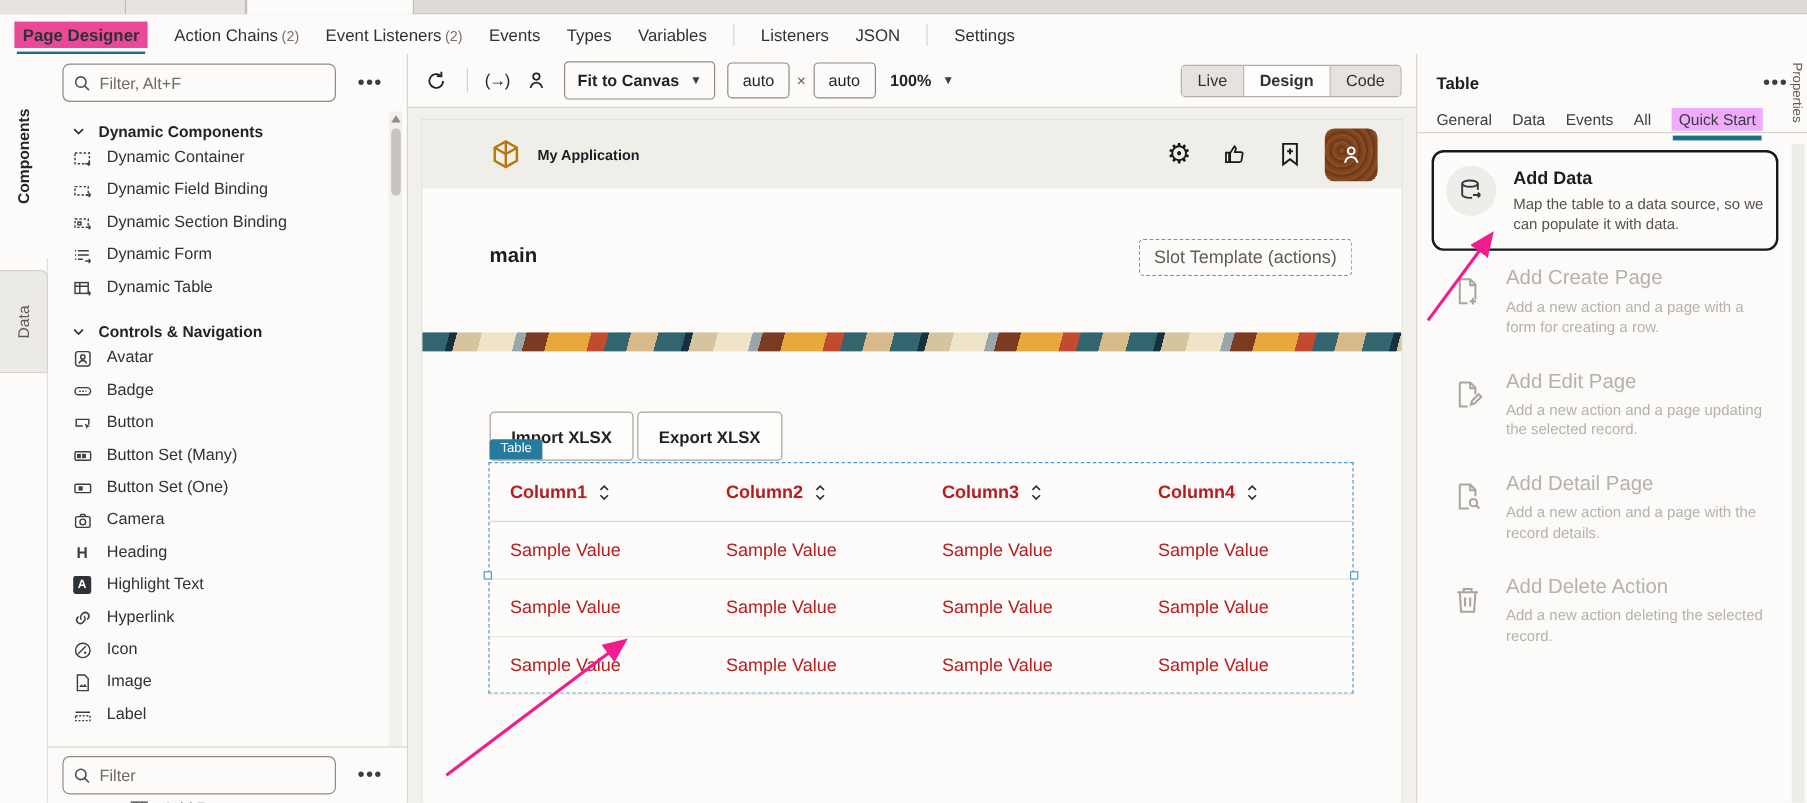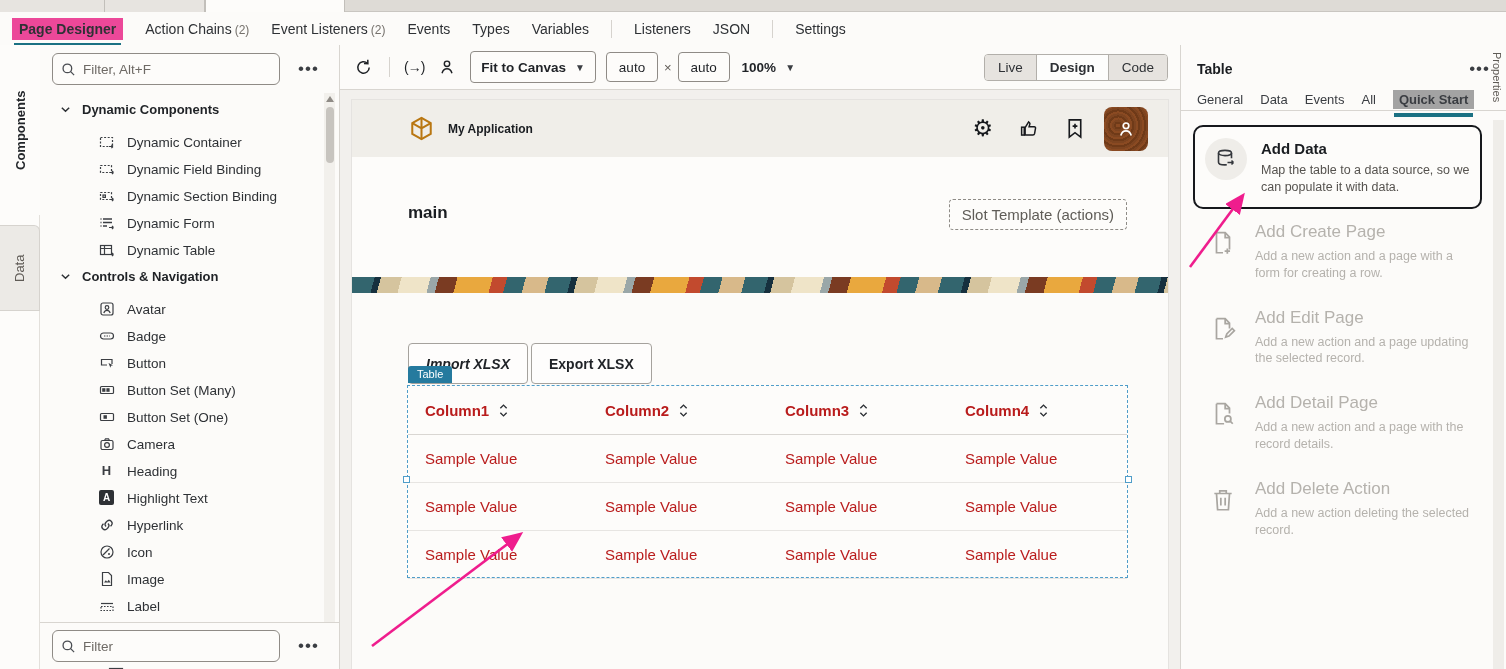--- a/index.html
+++ b/index.html
@@ -35,21 +35,21 @@
   
   .sidebar { position:absolute; left:40px; top:45px; width:300px; bottom:0; background:#fcfbf9; border-right:1px solid #d8d5d0; }
   .filter-row { display:flex; align-items:center; padding:8px 10px 4px 12px; }
   .filter-input { flex:0 0 228px; height:32px; border:1px solid #8f8b86; border-radius:6px; background:#fdfcfa; display:flex; align-items:center; padding:0 8px; }
   .filter-input input { border:none; outline:none; background:transparent; font-family:inherit; font-size:13.5px; color:#2e3135; width:100%; margin-left:7px; }
   .filter-input input::placeholder { color:#6e6a65; }
   .dots { font-size:17px; letter-spacing:1px; color:#3b3e43; margin-left:18px; cursor:pointer; line-height:10px; }
   .clist { position:relative; padding:6px 0 0 20px; }
   .sec-head { display:flex; align-items:center; height:28px; font-size:13px; font-weight:bold; color:#1f2226; cursor:pointer; }
   .sec-head .chev { margin-right:11px; }
-  .citem { display:flex; align-items:flex-end; height:27px; font-size:13.5px; color:#2e3135; cursor:pointer;margin-left:38px; }
+  .citem { display:flex; align-items:flex-start; height:27px; font-size:13.5px; color:#2e3135; cursor:pointer; }
   .citem .ic { width:17px; height:17px; margin-right:12px; color:#3b3e43; flex:0 0 17px; display:flex; align-items:center; justify-content:center; }
   .glyph-h { font-weight:bold; font-size:13px; color:#3b3e43; }
   .glyph-a { width:15px; height:15px; background:#2e3135; color:#fff; font-size:10px; font-weight:bold; border-radius:2px; display:flex; align-items:center; justify-content:center; }
   
   .sb-scroll { position:absolute; right:4px; top:48px; width:11px; height:567px; background:#f2f0ec; }
   .sb-scroll .thumb { position:absolute; left:1.5px; top:14px; width:8px; height:56px; background:#c7c4bf; border-radius:4px; }
   .sb-arrow { position:absolute; left:2px; width:0; height:0; border-left:4px solid transparent; border-right:4px solid transparent; }
   .sb-arrow.up { top:3px; border-bottom:6px solid #8f8b86; }
   .sb-arrow.dn { bottom:3px; border-top:6px solid #8f8b86; }
   .sidebar-bottom { position:absolute; left:0; bottom:0; width:100%; height:47px; border-top:1px solid #d8d5d0; background:#fcfbf9; }
@@ -84,42 +84,42 @@
   .page-head-row { position:relative; height:120px; }
   .main-heading { position:absolute; left:56px; top:46px; font-size:17px; font-weight:bold; color:#1a1d21; }
   .slot-template { position:absolute; right:41px; top:42px; border:1px dashed #8e8b86; border-radius:4px; padding:6px 12px; font-size:15px; color:#5f5c57; background:#fdfcfa; }
   .deco-strip { height:16px; width:100%;
     background:repeating-linear-gradient(105deg,
       #33656e 0 22px, #16303e 22px 28px, #d5c49e 28px 48px, #efe4c8 48px 76px,
       #9aa7a8 76px 84px, #7a3b22 84px 102px, #e9a83e 102px 136px, #c24a2e 136px 150px,
       #33656e 150px 168px, #d8b98a 168px 190px); }
   .table-zone { position:relative; height:376px; background:#fcfbf9; }
   .xlsx-btn { position:absolute; top:50px; height:41px; background:#fefdfc; border:1px solid #a5a29d; border-radius:4px; font-family:inherit; font-size:14px; font-weight:bold; color:#1f2226; padding:0 17px; cursor:pointer; }
-  .xlsx-btn.import { left:56px;font-style:italic; }
+  .xlsx-btn.import { left:56px; }
   .xlsx-btn.export { left:179px; }
   .sel-badge { position:absolute; left:56px; top:73px; background:#257a9e; color:#fff; font-size:11px; padding:2px 9px 3px; border-radius:3px 3px 0 0; z-index:5; }
   .vb-table { position:absolute; left:55px; top:92px; width:721px; height:193px; background:#fdfcfa; border:1px dashed #4f9dc9; }
   .t-row { display:grid; grid-template-columns:180px 180px 180px 180px; align-items:center; }
   .t-head { height:49px; border-bottom:1px solid #d9d6d2; }
   .t-head .t-cell { font-weight:bold; font-size:15px; color:#b91c1c; display:flex; align-items:center; }
   .t-body-row { height:48px; border-bottom:1px solid #e7e5e2; }
   .t-body-row:last-child { border-bottom:none; }
   .t-cell { padding-left:17px; font-size:15px; color:#b91c1c; }
   .sort-ic { margin-left:10px; color:#2b2e33; cursor:pointer; }
   .handle { position:absolute; width:7px; height:7px; background:#fff; border:1.5px solid #4f9dc9; top:90px; }
   .handle.left { left:-5px; } .handle.right { right:-5px; }
 
   
   .props { position:absolute; left:1180px; top:45px; width:326px; bottom:0; background:#fcfbf9; border-left:1px solid #d8d5d0; }
   .props-head { display:flex; align-items:center; padding:16px 16px 6px; }
   .props-title { font-size:14px; font-weight:bold; color:#1a1d21; }
   .props-head .dots { margin-left:auto; }
   .props-tabs { display:flex; align-items:center; padding:6px 0 0 16px; height:28px; border-bottom:1px solid #d8d5d0; }
   .ptab { font-size:13px; color:#3a3d42; margin-right:17px; white-space:nowrap; position:relative; cursor:pointer; }
-  .ptab.active { background:#a3a3a3; padding:2px 6px; font-weight:bold; }
+  .ptab.active { background:#f0abfc; padding:2px 6px; font-weight:normal; }
   .ptab.active::after { content:""; position:absolute; left:1px; right:1px; bottom:-8px; height:4px; background:#1b7183; }
   .qs-list { padding:14px 24px 0 12px; }
   .qs-card { display:flex; align-items:flex-start; padding:11px 10px; border:2px solid #16181c; border-radius:10px; background:#fdfcfa; cursor:pointer; }
   .qs-item { display:flex; align-items:flex-start; padding:13px 12px; cursor:default; }
   .qs-icwrap { width:42px; height:42px; border-radius:50%; background:#efede9; display:flex; align-items:center; justify-content:center; flex:0 0 42px; color:#34373c; }
   .qs-item .qs-icwrap { background:transparent; color:#a9a6a1; width:36px; flex-basis:36px; }
   .qs-text { margin-left:14px; }
   .qs-title { font-size:15px; font-weight:bold; color:#1a1d21; margin:2px 0 5px; }
   .qs-desc { font-size:12.5px; line-height:1.35; color:#55524e; }
   .qs-item .qs-title { font-size:17px; font-weight:normal; color:#b5b2ad; margin:0 0 6px; }

